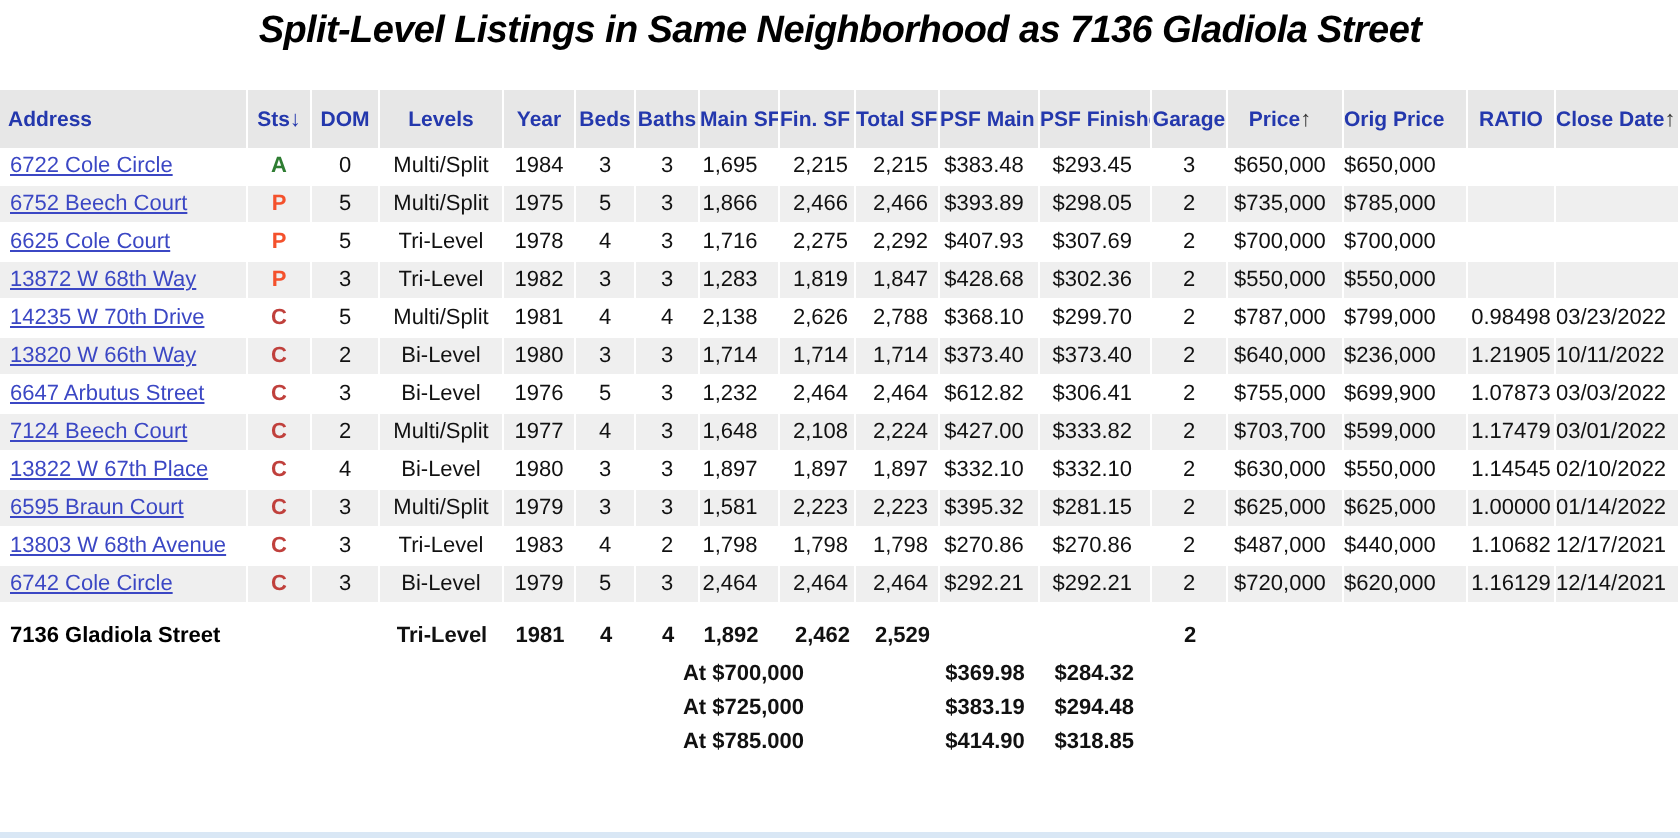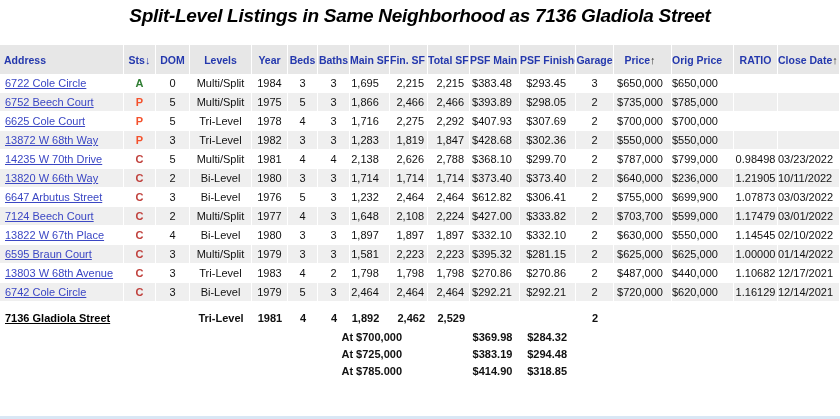--- a/index.html
+++ b/index.html
@@ -26,21 +26,21 @@
   .c-psf_main{text-align:center;padding-right:5px;}
   .c-psf_finished{text-align:right;padding-right:9px;}
   .c-price{text-align:center;padding-right:5px;margin-left:44px;}
   .c-orig_price{text-align:left;padding-right:4px;}
   .c-close_date{text-align:center;padding-right:20px;margin-top:23px;}
   a.addr-link{color:#3B47C4;text-decoration:underline;}
   .arrow-down{color:#2438AD;font-weight:bold;font-size:11px;}
   .arrow-up{color:#333;font-size:11px;font-weight:normal;}
   tr.spacer td{height:6px;border:none;background:#fff;}
   tr.subject td{height:20px;font-weight:bold;border:none;background:#fff;}
-  tr.subject .subj-addr{text-decoration:underline;color:#000;}
+  tr.subject .subj-addr{color:#000;}
   tr.scenario td{height:17px;border:none;background:#fff;font-weight:bold;}
   tr.scenario .scen-label{text-align:right;padding-right:26px;}
   .bottom-strip{position:absolute;left:0;bottom:0;width:840px;height:3px;}
 </style>
 </head>
 <body>
 
 <div class="page-title">Split-Level Listings in Same Neighborhood as 7136 Gladiola Street</div>
 
 <table class="listings">

